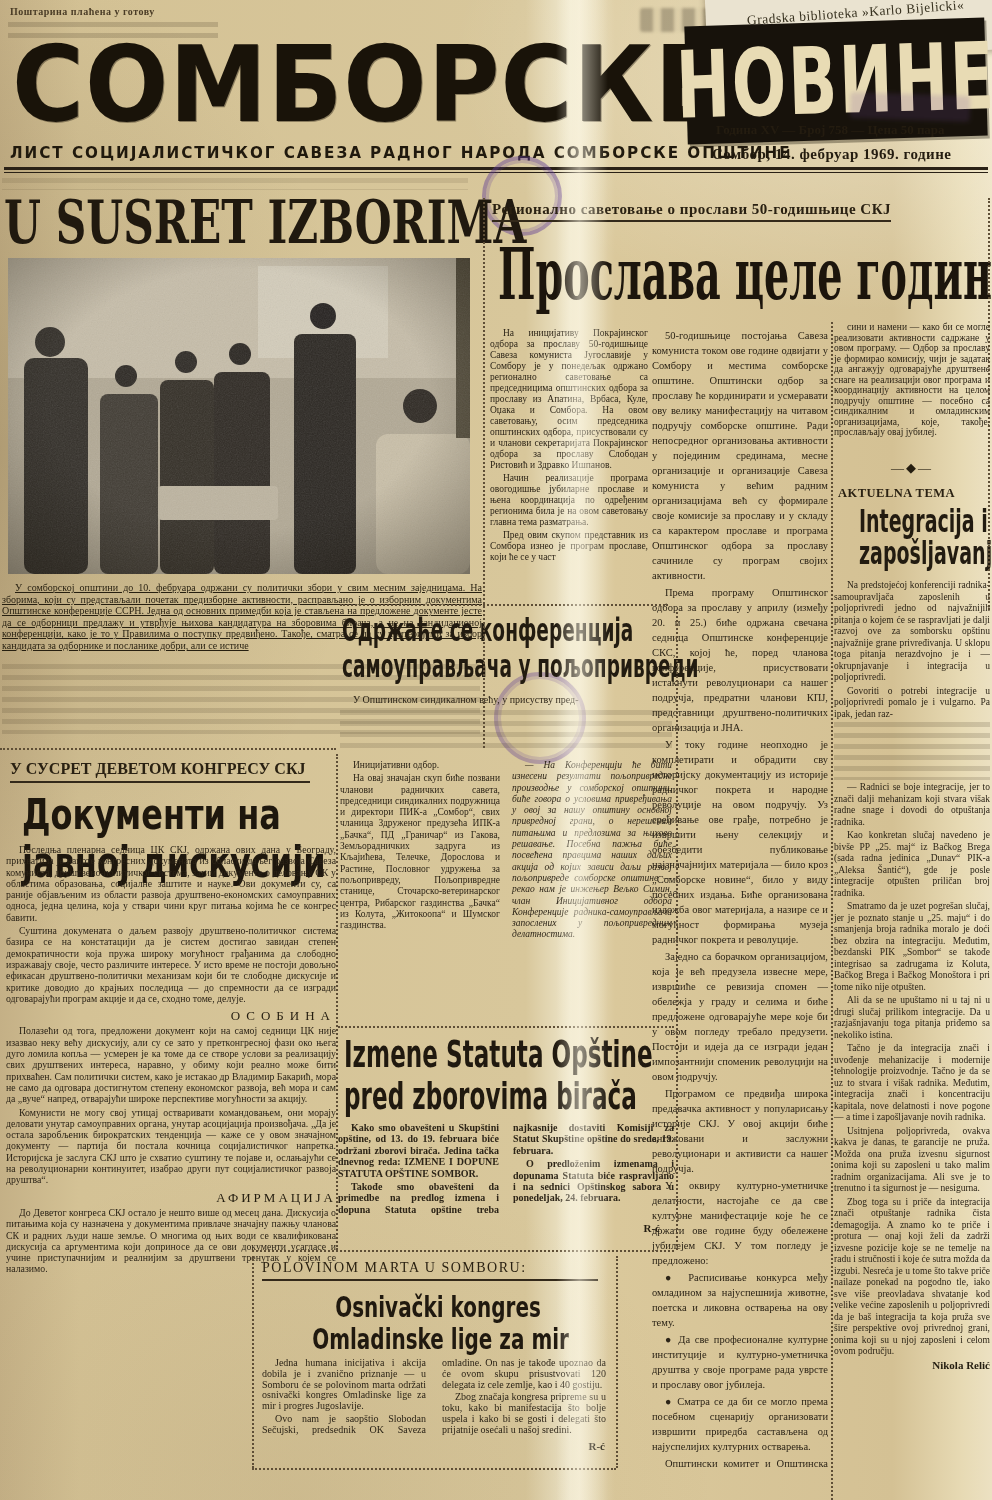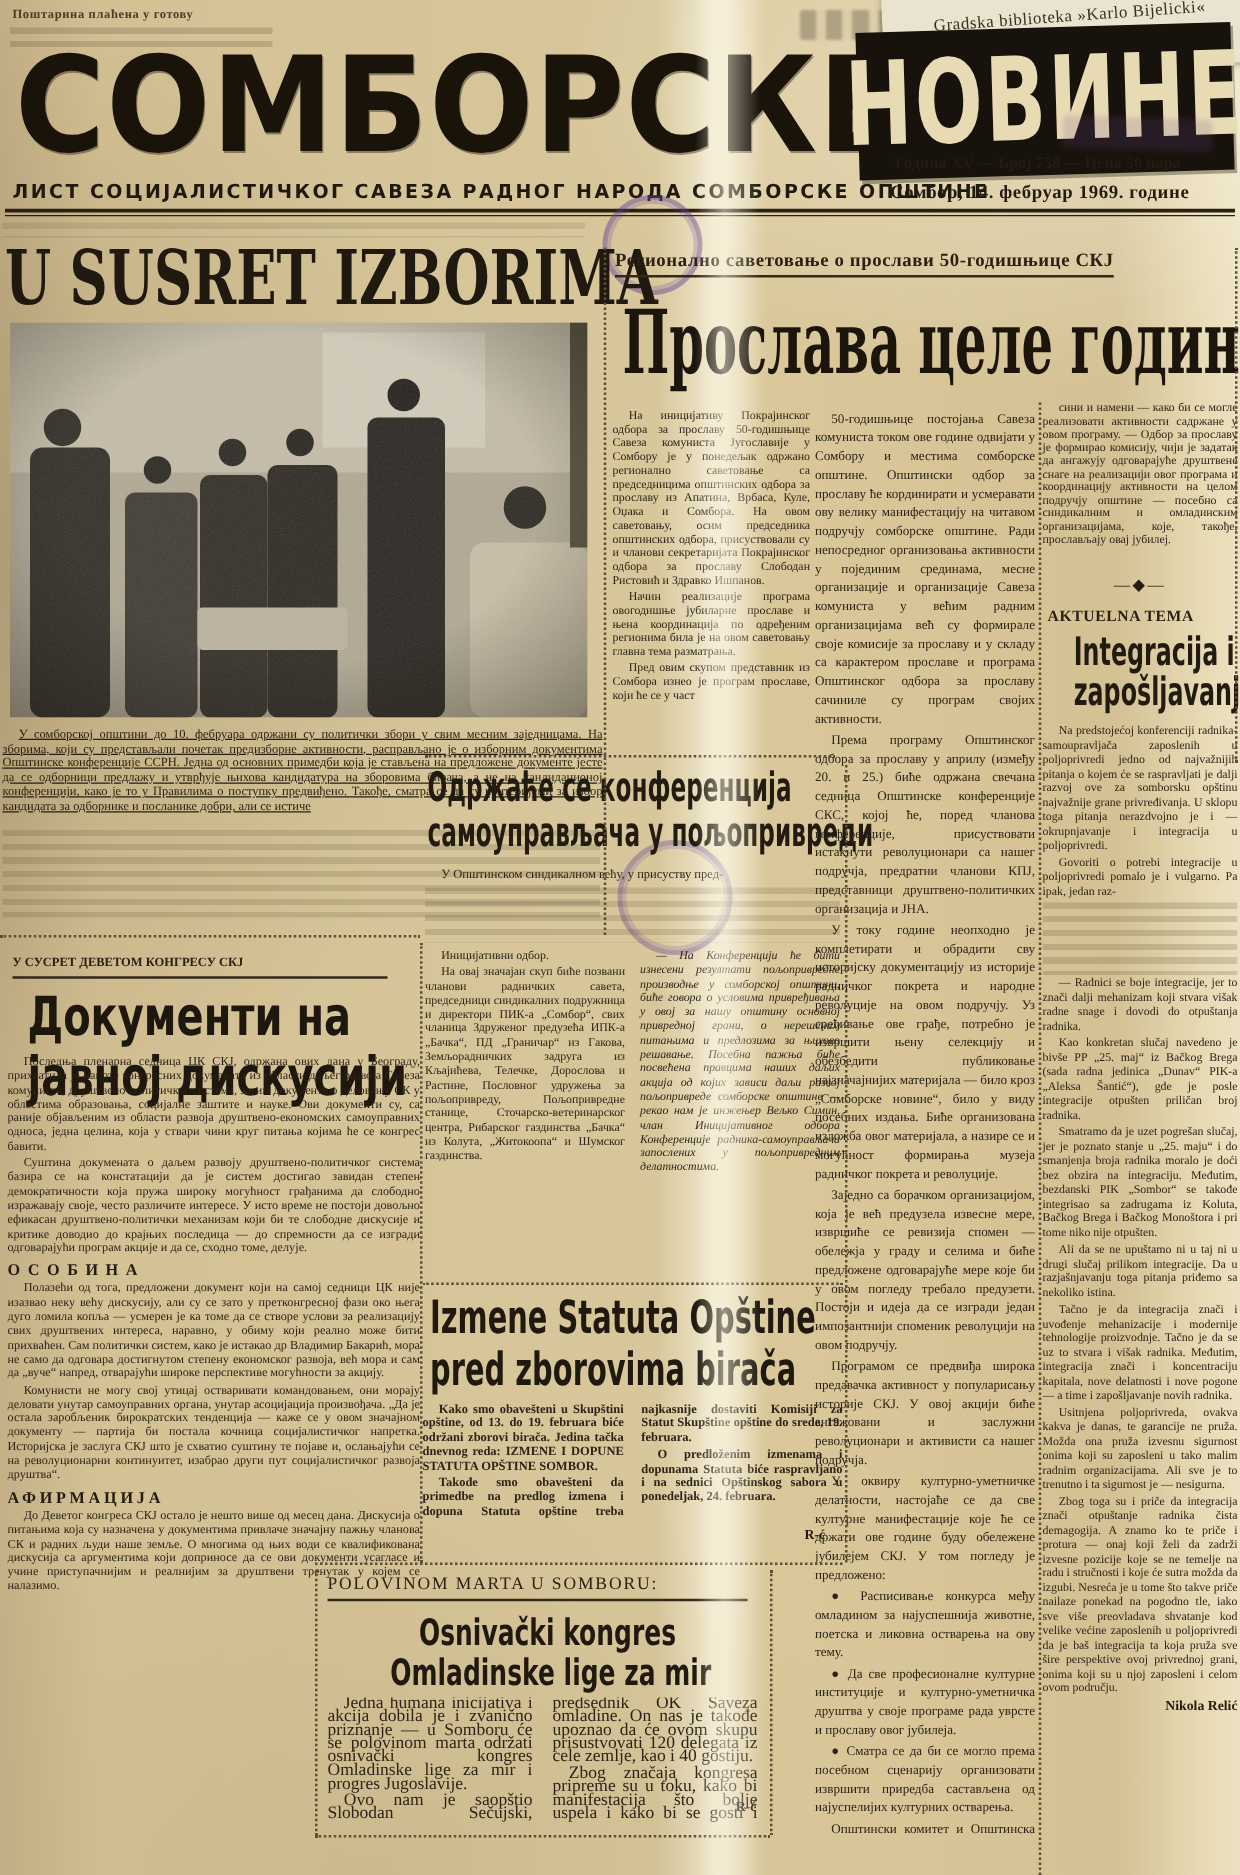--- a/index.html
+++ b/index.html
@@ -47,34 +47,34 @@
     transform:scale(.68,1.08);transform-origin:left top;}
   .h-congress{font-size:40px;font-weight:bold;white-space:nowrap;color:#1e170d;line-height:1;
     transform:scale(.8,1.08);transform-origin:left top;}
   .h-aktuelna{font-size:28px;font-weight:bold;white-space:nowrap;color:#221b10;line-height:1;
     transform:scale(.68,1.12);transform-origin:center top;text-align:center;}
   .h-youth{font-size:27px;font-weight:bold;white-space:nowrap;color:#20190f;line-height:1;
     transform:scale(.74,1.08);transform-origin:center top;text-align:center;}
 
   .kicker{font-weight:bold;color:#2a2112;}
   .kicker-underline{border-bottom:2px solid #33291a;padding-bottom:3px;}
-  .subhead{text-align:left;font-weight:bold;font-size:13px;letter-spacing:6px;color:#241d10;margin:6px 0 4px;}
+  .subhead{text-align:right;font-weight:normal;font-size:13px;letter-spacing:6px;color:#241d10;margin:6px 0 4px;}
   .byline{font-weight:bold;font-size:11px;text-align:right;color:#241d10;}
 
   
   .bt p{margin:0 0 2px;text-indent:13px;text-align:justify;}
   .c1{font-size:9.5px;line-height:11px;}
   .c2{font-size:10.5px;line-height:15px;}
   .c3{font-size:9.5px;line-height:10.5px;}
   .cap{font-size:10px;line-height:11.6px;color:#261f10;}
   .akt{font-size:9.5px;line-height:11.5px;}
   .confb{font-size:9.5px;line-height:11.3px;column-count:2;column-gap:12px;}
   .statb{font-size:10px;line-height:11.4px;font-weight:bold;column-count:2;column-gap:14px;}
   .congb{font-size:9.8px;line-height:11.3px;}
-  .youthb{font-size:14px;line-height:10.8px;column-count:2;column-gap:16px;}
+  .youthb{font-size:10px;line-height:10.8px;column-count:2;column-gap:16px;}
   .quote{font-style:italic;}
   .ornament{text-align:center;font-size:13px;color:#241d10;letter-spacing:2px;}
 </style>
 </head>
 <body>
 
 <div id="page">
 
   <div class="abs postage" style="left:10px;top:6px;width:250px;">Поштарина плаћена у готову</div>
   <div class="abs greek" style="left:8px;top:22px;width:210px;height:16px;opacity:.55;"></div>
@@ -207,21 +207,21 @@
   <div class="abs sans h-statute" style="left:344px;top:1036px;">Izmene Statuta Opštine</div>
   <div class="abs sans h-statute" style="left:344px;top:1078px;">pred zborovima birača</div>
   <div class="abs bt statb" style="left:338px;top:1122px;width:336px;height:118px;overflow:hidden;">
     <p>Kako smo obavešteni u Skupštini opštine, od 13. do 19. februara biće održani zborovi birača. Jedina tačka dnevnog reda: IZMENE I DOPUNE STATUTA OPŠTINE SOMBOR.</p>
     <p>Takođe smo obavešteni da primedbe na predlog izmena i dopuna Statuta opštine treba najkasnije dostaviti Komisiji za Statut Skupštine opštine do srede, 19. februara.</p>
     <p>O predloženim izmenama i dopunama Statuta biće raspravljano i na sednici Opštinskog sabora u ponedeljak, 24. februara.</p>
   </div>
   <div class="abs byline" style="left:555px;top:1222px;width:105px;">R-ć</div>
 
   <div class="abs" style="left:10px;top:760px;width:300px;border-bottom:2px solid #33291a;padding-bottom:3px;">
-    <span class="kicker" style="font-size:10px;">У СУСРЕТ ДЕВЕТОМ КОНГРЕСУ СКЈ</span>
+    <span class="kicker" style="font-size:16px;">У СУСРЕТ ДЕВЕТОМ КОНГРЕСУ СКЈ</span>
   </div>
   <div class="abs sans h-congress" style="left:22px;top:792px;">Документи на</div>
   <div class="abs sans h-congress" style="left:22px;top:840px;">јавној дискусији</div>
   <div class="abs bt congb" style="left:6px;top:844px;width:330px;height:600px;overflow:hidden;">
     <p>Последња пленарна седница ЦК СКЈ, одржана ових дана у Београду, прихватила је нацрте конгресних докумената из области даљег развоја Савеза комуниста, друштвено-политичког система, затим документе о деловању СК у областима образовања, социјалне заштите и науке. Ови документи су, са раније објављеним из области развоја друштвено-економских самоуправних односа, једна целина, која у ствари чини круг питања којима ће се конгрес бавити.</p>
     <p>Суштина докумената о даљем развоју друштвено-политичког система базира се на констатацији да је систем достигао завидан степен демократичности која пружа широку могућност грађанима да слободно изражавају своје, често различите интересе. У исто време не постоји довољно ефикасан друштвено-политички механизам који би те слободне дискусије и критике доводио до крајњих последица — до спремности да се изгради одговарајући програм акције и да се, сходно томе, делује.</p>
     <div class="subhead">ОСОБИНА</div>
     <p>Полазећи од тога, предложени документ који на самој седници ЦК није изазвао неку већу дискусију, али су се зато у претконгресној фази око њега дуго ломила копља — усмерен је ка томе да се створе услови за реализацију свих друштвених интереса, наравно, у обиму који реално може бити прихваћен. Сам политички систем, како је истакао др Владимир Бакарић, мора не само да одговара достигнутом степену економског развоја, већ мора и сам да „вуче“ напред, отварајући широке перспективе могућности за акцију.</p>
     <p>Комунисти не могу свој утицај остваривати командовањем, они морају деловати унутар самоуправних органа, унутар асоцијација произвођача. „Да је остала заробљеник бирократских тенденција — каже се у овом значајном документу — партија би постала кочница социјалистичког напретка. Историјска је заслуга СКЈ што је схватио суштину те појаве и, ослањајући се на револуционарни континуитет, изабрао други пут социјалистичког развоја друштва“.</p>
     <div class="subhead" style="letter-spacing:3px;">АФИРМАЦИЈА</div>

